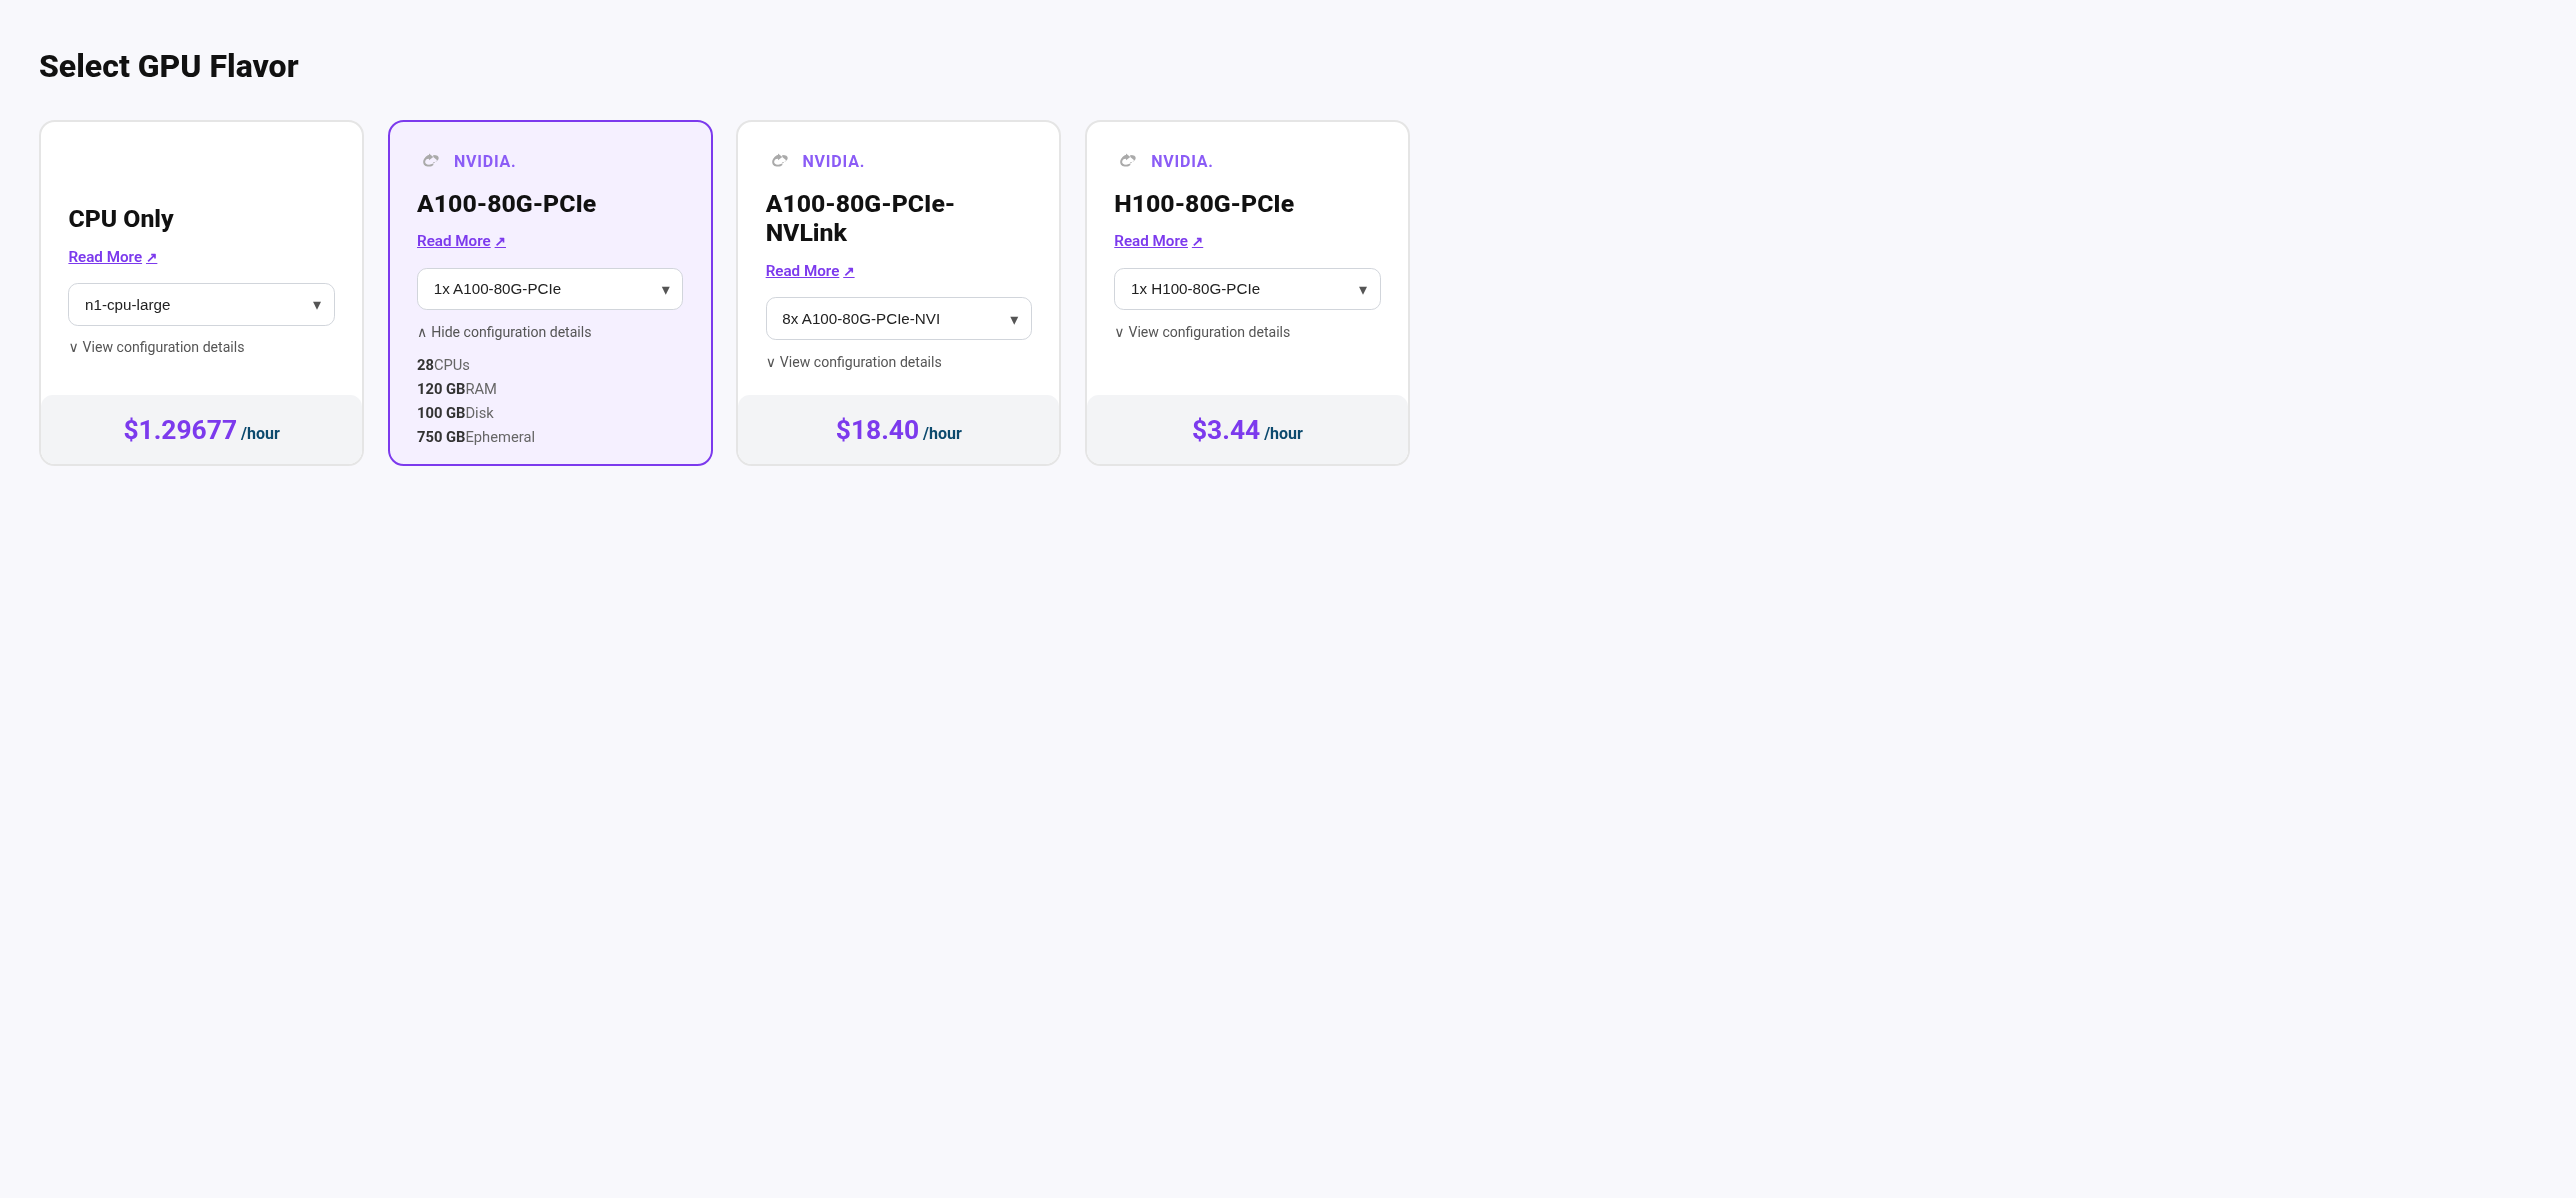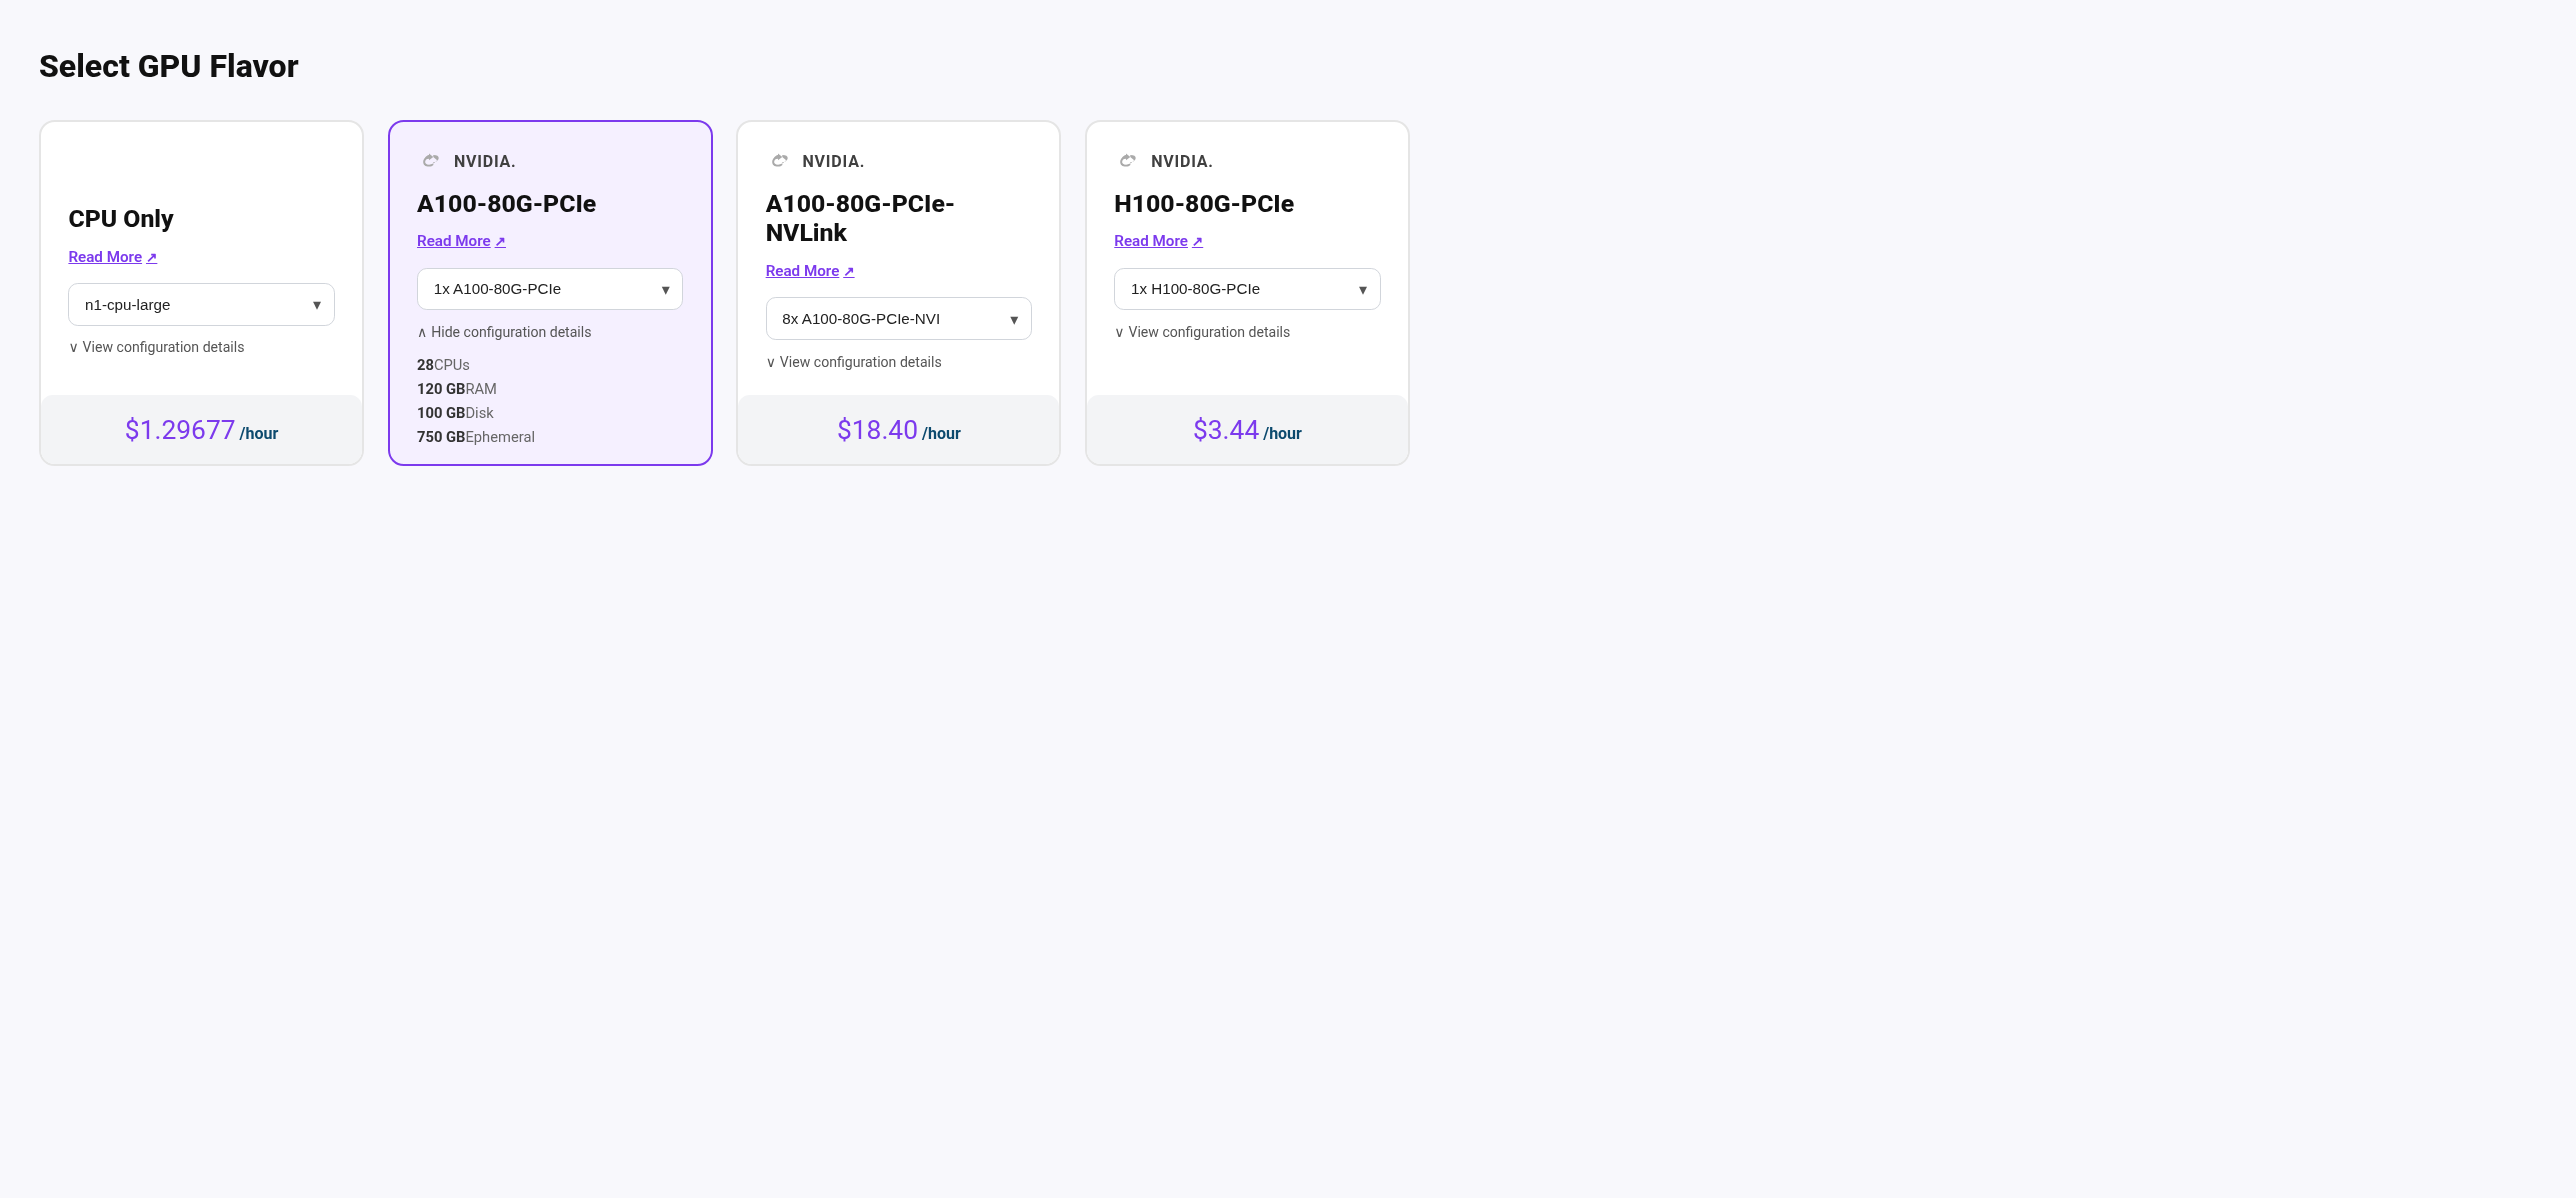--- a/index.html
+++ b/index.html
@@ -48,21 +48,21 @@
     }
 
     .nvidia-logo svg {
       width: 31px;
       height: 23.5px;
     }
 
     .nvidia-text {
       font-size: 1rem;
       font-weight: 700;
-      color: #404040;
+      color: #8b5cf6;
       letter-spacing: 0.05em;
     }
 
     .card-title {
       font-size: 1.55rem;
       font-weight: 800;
       color: #111;
       margin-bottom: 13.7px;
       line-height: 1.2;
     }
@@ -151,21 +151,21 @@
       margin: 15.7px -27.4px 0 -27.4px;
       margin-top: auto;
     }
 
     .card:not(.selected) .price-box {
       background: #f3f4f6;
     }
 
     .price {
       font-size: 1.65rem;
-      font-weight: 400;
+      font-weight: 700;
       color: #7c3aed;
     }
 
     .price-unit {
       font-size: 1rem;
       font-weight: 700;
       color: #0c4a6e;
     }
 
     .spacer {

